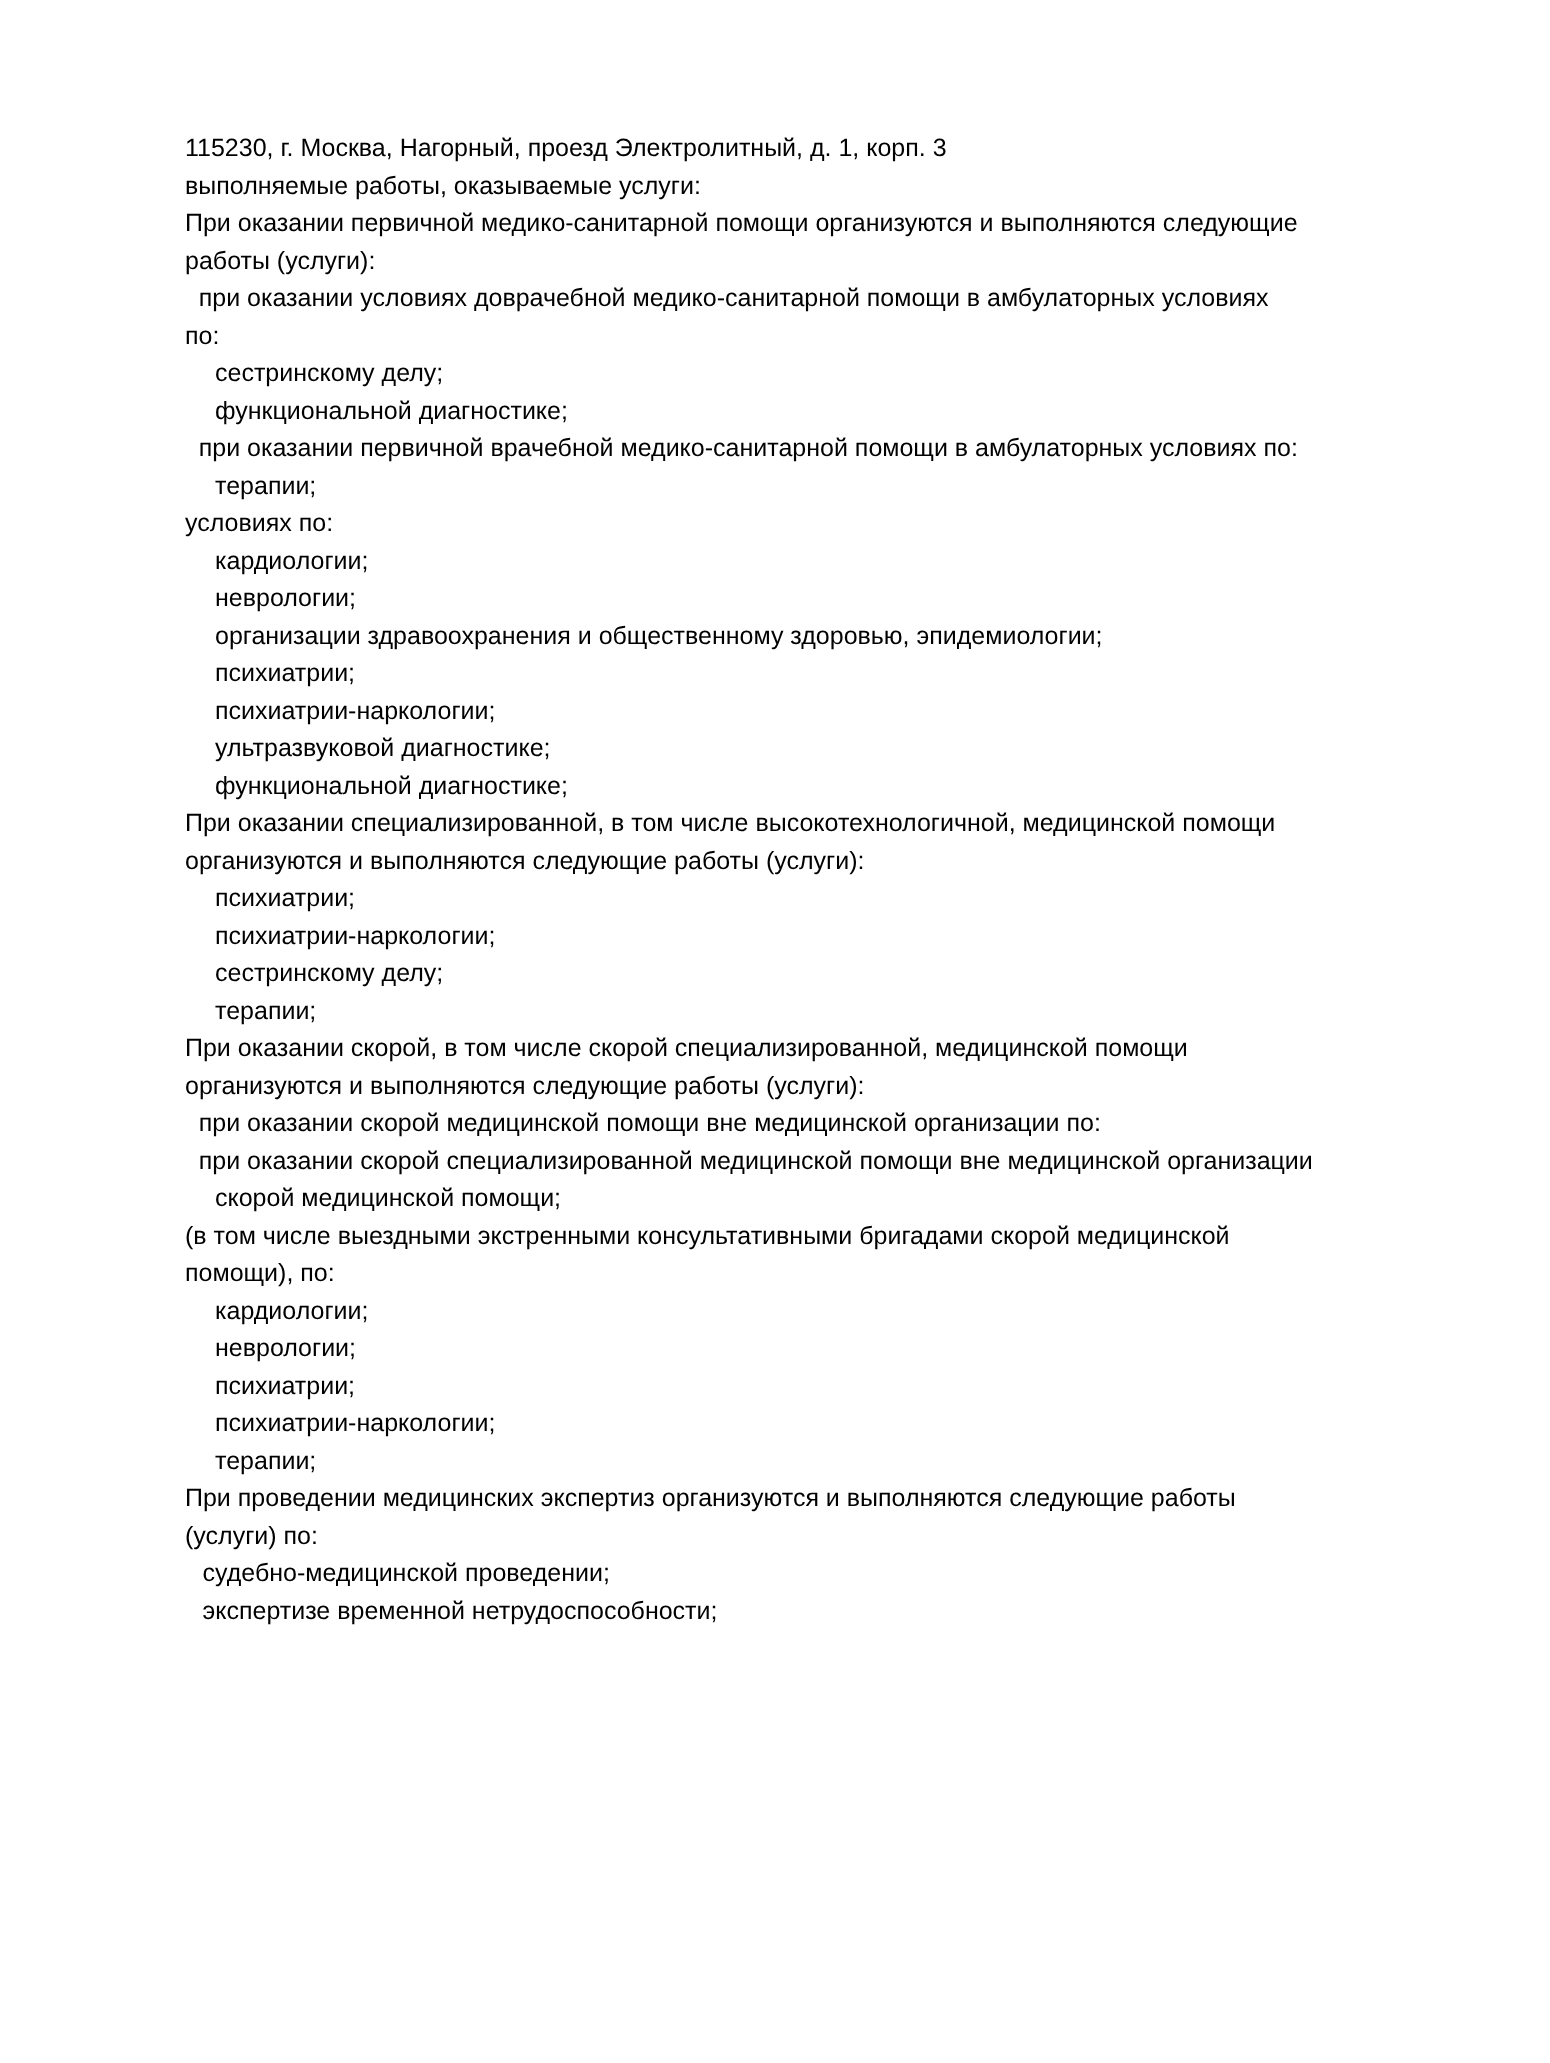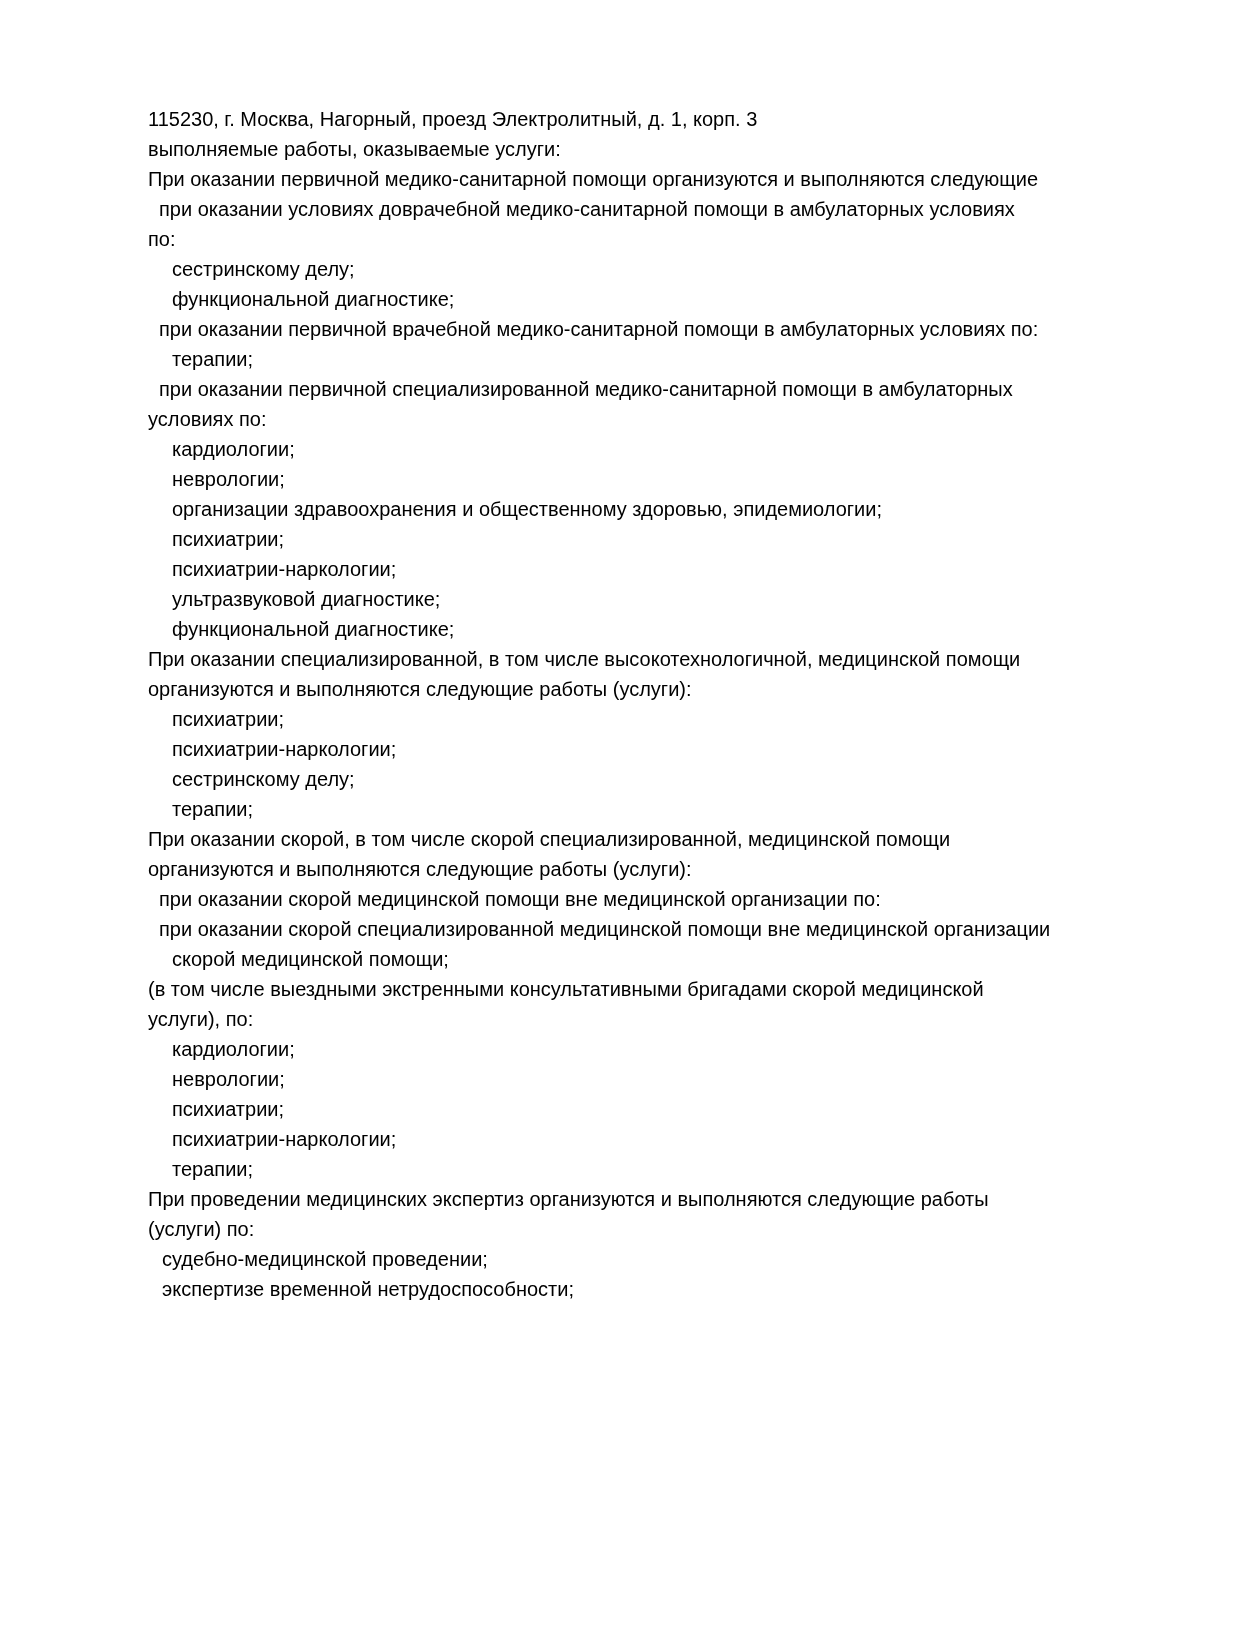--- a/index.html
+++ b/index.html
@@ -33,48 +33,48 @@
   .indent-3 { padding-left: 14px; }
 </style>
 </head>
 <body>
 
 <div class="page">
   <div class="text-block">
       <div class="line indent-0">115230, г. Москва, Нагорный, проезд Электролитный, д. 1, корп. 3</div>
       <div class="line indent-0">выполняемые работы, оказываемые услуги:</div>
       <div class="line indent-0">При оказании первичной медико-санитарной помощи организуются и выполняются следующие</div>
+      <div class="line indent-0">работы (услуги):</div>
       <div class="line indent-1">при оказании условиях доврачебной медико-санитарной помощи в амбулаторных условиях</div>
       <div class="line indent-0">по:</div>
       <div class="line indent-2">сестринскому делу;</div>
       <div class="line indent-2">функциональной диагностике;</div>
       <div class="line indent-1">при оказании первичной врачебной медико-санитарной помощи в амбулаторных условиях по:</div>
       <div class="line indent-2">терапии;</div>
-      <div class="line indent-1">при оказании первичной специализированной медико-санитарной помощи в амбулаторных</div>
       <div class="line indent-0">условиях по:</div>
       <div class="line indent-2">кардиологии;</div>
       <div class="line indent-2">неврологии;</div>
       <div class="line indent-2">организации здравоохранения и общественному здоровью, эпидемиологии;</div>
       <div class="line indent-2">психиатрии;</div>
       <div class="line indent-2">психиатрии-наркологии;</div>
       <div class="line indent-2">ультразвуковой диагностике;</div>
       <div class="line indent-2">функциональной диагностике;</div>
       <div class="line indent-0">При оказании специализированной, в том числе высокотехнологичной, медицинской помощи</div>
       <div class="line indent-0">организуются и выполняются следующие работы (услуги):</div>
       <div class="line indent-2">психиатрии;</div>
       <div class="line indent-2">психиатрии-наркологии;</div>
       <div class="line indent-2">сестринскому делу;</div>
       <div class="line indent-2">терапии;</div>
       <div class="line indent-0">При оказании скорой, в том числе скорой специализированной, медицинской помощи</div>
       <div class="line indent-0">организуются и выполняются следующие работы (услуги):</div>
       <div class="line indent-1">при оказании скорой медицинской помощи вне медицинской организации по:</div>
       <div class="line indent-1">при оказании скорой специализированной медицинской помощи вне медицинской организации</div>
       <div class="line indent-2">скорой медицинской помощи;</div>
       <div class="line indent-0">(в том числе выездными экстренными консультативными бригадами скорой медицинской</div>
-      <div class="line indent-0">услуги), по:</div>
+      <div class="line indent-0">помощи), по:</div>
       <div class="line indent-2">кардиологии;</div>
       <div class="line indent-2">неврологии;</div>
       <div class="line indent-2">психиатрии;</div>
       <div class="line indent-2">психиатрии-наркологии;</div>
       <div class="line indent-2">терапии;</div>
       <div class="line indent-0">При проведении медицинских экспертиз организуются и выполняются следующие работы</div>
       <div class="line indent-0">(услуги) по:</div>
       <div class="line indent-3">судебно-медицинской проведении;</div>
       <div class="line indent-3">экспертизе временной нетрудоспособности;</div>
     </div>

